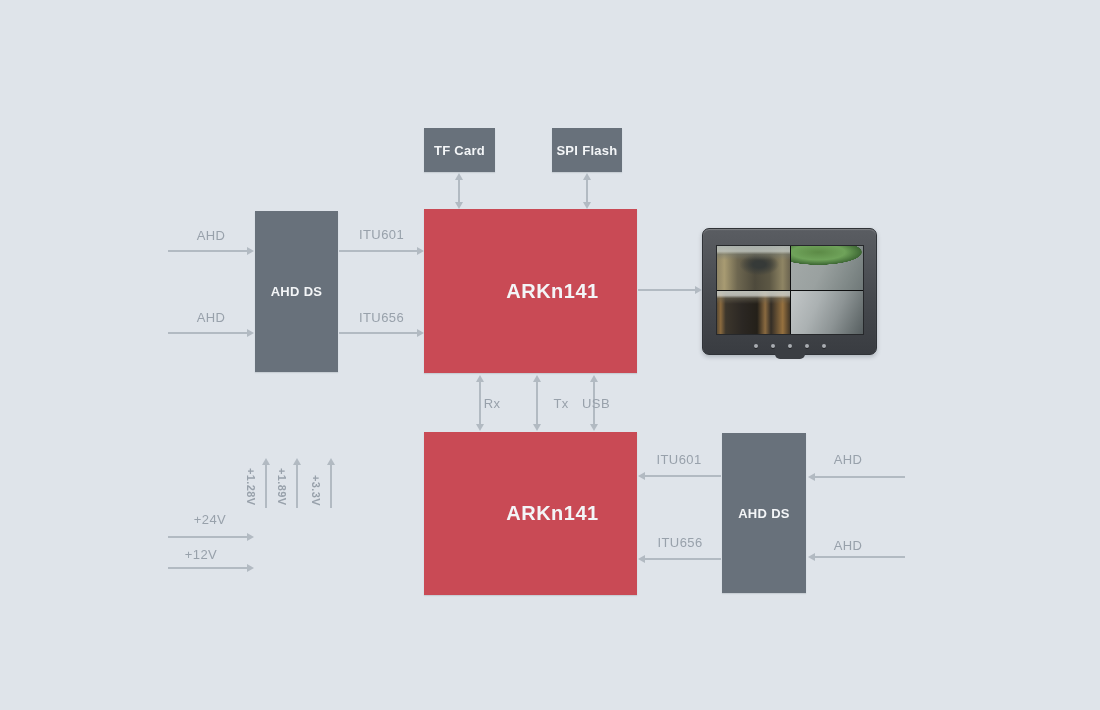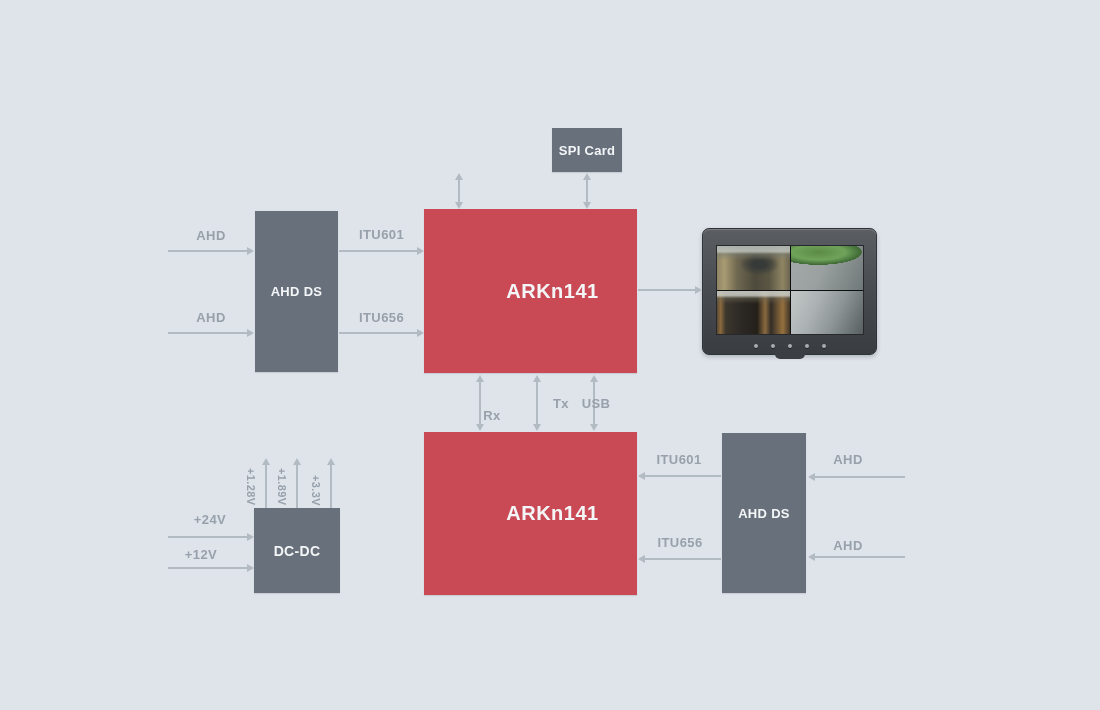--- a/index.html
+++ b/index.html
@@ -35,21 +35,21 @@
                          border:4px solid transparent; border-right:0; border-left:7px solid var(--arrow); }
   .ar.h.head-l::before { content:""; position:absolute; left:-6px; top:50%; transform:translateY(-50%);
                          border:4px solid transparent; border-left:0; border-right:7px solid var(--arrow); }
   .ar.v.head-u::before { content:""; position:absolute; top:-6px; left:50%; transform:translateX(-50%);
                          border:4px solid transparent; border-top:0; border-bottom:7px solid var(--arrow); }
   .ar.v.head-d::after  { content:""; position:absolute; bottom:-6px; left:50%; transform:translateX(-50%);
                          border:4px solid transparent; border-bottom:0; border-top:7px solid var(--arrow); }
 
   
   .lbl {
-    position:absolute; color:var(--signal-text); font-weight:700;
+    position:absolute; color:var(--signal-text); font-weight:400;
     font-size:13px; letter-spacing:.4px; text-align:center; white-space:nowrap;
   }
   .vlbl {
     position:absolute; color:var(--signal-text); font-weight:700;
     font-size:11px; letter-spacing:.4px; writing-mode:vertical-rl; white-space:nowrap;
   }
 
   
   .monitor {
     position:absolute; left:702px; top:228px; width:175px; height:127px;
@@ -90,37 +90,37 @@
     position:absolute; left:50%; bottom:6px; transform:translateX(-50%);
     display:flex; gap:13px; align-items:center;
   }
   .btn-dot { width:4px; height:4px; border-radius:50%; background:#a9adb2; box-shadow:0 1px 0 rgba(0,0,0,.4); }
 </style>
 </head>
 <body>
 
 <div class="canvas">
 
+  <div class="block gray" style="left:424px;top:128px;width:71px;height:44px">
+    <span>TF Card</span>
+  </div>
   <div class="block gray" style="left:552px;top:128px;width:70px;height:44px">
-    <span>SPI Card</span>
+    <span>SPI Flash</span>
   </div>
   <div class="block gray" style="left:255px;top:211px;width:83px;height:161px">
     <span>AHD DS</span>
   </div>
   <div class="block red" style="left:424px;top:209px;width:213px;height:164px">
     <span>ARKn141</span>
   </div>
   <div class="block red" style="left:424px;top:432px;width:213px;height:163px">
     <span>ARKn141</span>
   </div>
   <div class="block gray" style="left:722px;top:433px;width:84px;height:160px">
     <span>AHD DS</span>
-  </div>
-  <div class="block gray" style="left:254px;top:508px;width:86px;height:85px;font-size:14px">
-    <span>DC-DC</span>
   </div>
 
   <div class="monitor">
     <div class="stand"></div>
     <div class="screen">
       <div class="quad q-tl"></div>
       <div class="quad q-tr"></div>
       <div class="quad q-bl"></div>
       <div class="quad q-br"></div>
     </div>
@@ -156,21 +156,21 @@
   <div class="ar h head-r" style="left:168px;top:567px;width:80px"></div>
   <div class="ar v head-u" style="left:265px;top:464px;height:44px"></div>
   <div class="ar v head-u" style="left:296px;top:464px;height:44px"></div>
   <div class="ar v head-u" style="left:330px;top:464px;height:44px"></div>
 
   <div class="lbl" style="left:189px;top:228px;width:44px">AHD</div>
   <div class="lbl" style="left:189px;top:310px;width:44px">AHD</div>
   <div class="lbl" style="left:354px;top:227px;width:55px">ITU601</div>
   <div class="lbl" style="left:354px;top:310px;width:55px">ITU656</div>
 
-  <div class="lbl" style="left:478px;top:408px;width:28px">Rx</div>
+  <div class="lbl" style="left:478px;top:396px;width:28px">Rx</div>
   <div class="lbl" style="left:547px;top:396px;width:28px">Tx</div>
   <div class="lbl" style="left:579px;top:396px;width:34px">USB</div>
 
   <div class="lbl" style="left:651px;top:452px;width:56px">ITU601</div>
   <div class="lbl" style="left:652px;top:535px;width:56px">ITU656</div>
   <div class="lbl" style="left:826px;top:452px;width:44px">AHD</div>
   <div class="lbl" style="left:826px;top:538px;width:44px">AHD</div>
 
   <div class="lbl" style="left:186px;top:512px;width:48px">+24V</div>
   <div class="lbl" style="left:177px;top:547px;width:48px">+12V</div>

